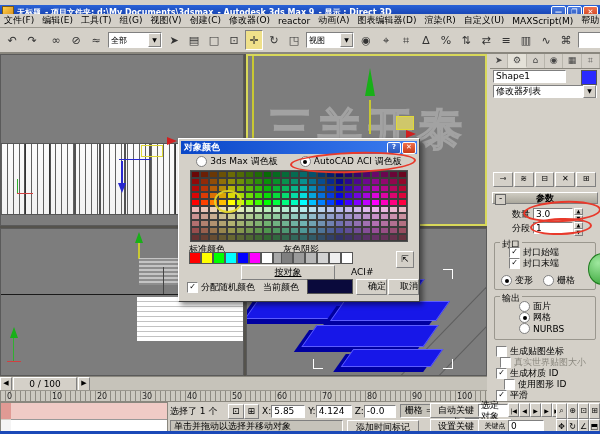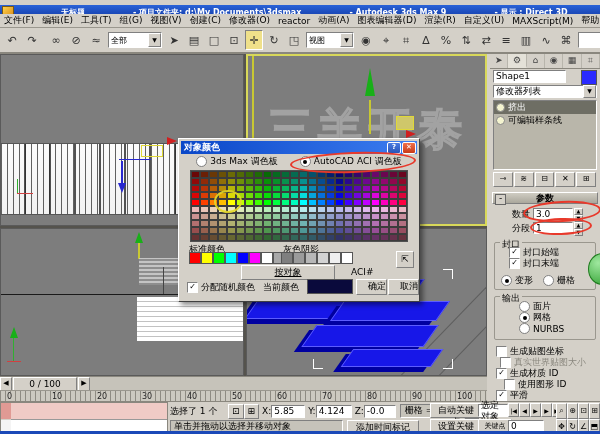--- a/index.html
+++ b/index.html
@@ -1,21 +1,21 @@
 <!DOCTYPE html>
 <html><head>
 <meta charset="utf-8">
 <style>
   html,body{margin:0;padding:0;background:#3a3a3a;}
   #app{position:relative;width:600px;height:434px;background:#d4d0c8;overflow:hidden;
        font-family:"DejaVu Sans","Liberation Sans",sans-serif;font-size:9px;color:#000;}
   
   .titlebar{position:absolute;left:0;top:5px;width:600px;height:14px;
     background:linear-gradient(#2a63d8,#1b49b8 60%,#2a63d8);display:flex;align-items:center;
-    color:#fff;font-weight:bold;font-size:8px;padding:0 2px;box-sizing:border-box;gap:44px;}
+    color:#fff;font-weight:bold;font-size:8px;padding:0 2px;box-sizing:border-box;}
   .appicon{width:10px;height:10px;background:linear-gradient(135deg,#ffd24a,#d88a1a);
     border:1px solid #7a5a10;margin-right:3px;flex:none;}
   .tspan{margin-right:4px;white-space:nowrap;}
   .winbtns{margin-left:auto;display:flex;gap:1px;}
   .wbtn{width:13px;height:11px;border:1px solid #fff;border-radius:2px;font-size:7px;line-height:10px;
     text-align:center;color:#fff;background:linear-gradient(#4a7ae0,#2a55b8);}
   .wbtn.close{background:linear-gradient(#f0704a,#c83a1a);}
   
   .menubar{position:absolute;left:0;top:14px;width:600px;height:13px;background:#d4d0c8;
     border-bottom:1px solid #9a978e;display:flex;align-items:center;}
@@ -335,30 +335,20 @@
           <div class="cp-tab">⌗</div>
         </div>
       <div class="cp-name-row">
         <div class="cp-name">Shape1</div>
         <div class="cp-swatch"></div>
       </div>
       <div class="cp-dd">
         <span>修改器列表</span>
         <span class="arr">▼</span>
       </div>
-      <div class="stacklist" id="stacklist">
-          <div class="stackrow sel">
-            <div class="bulb"></div>
-            <span>挤出</span>
-          </div>
-          <div class="stackrow">
-            <div class="bulb"></div>
-            <span>可编辑样条线</span>
-          </div>
-        </div>
       <div class="stacktools" id="stacktools">
           <div class="sticon">⊸</div>
           <div class="sticon">≋</div>
           <div class="sticon">⊟</div>
           <div class="sticon">✕</div>
           <div class="sticon">⊞</div>
         </div>
 
       <div class="rollout">
         <span class="minus">-</span>

